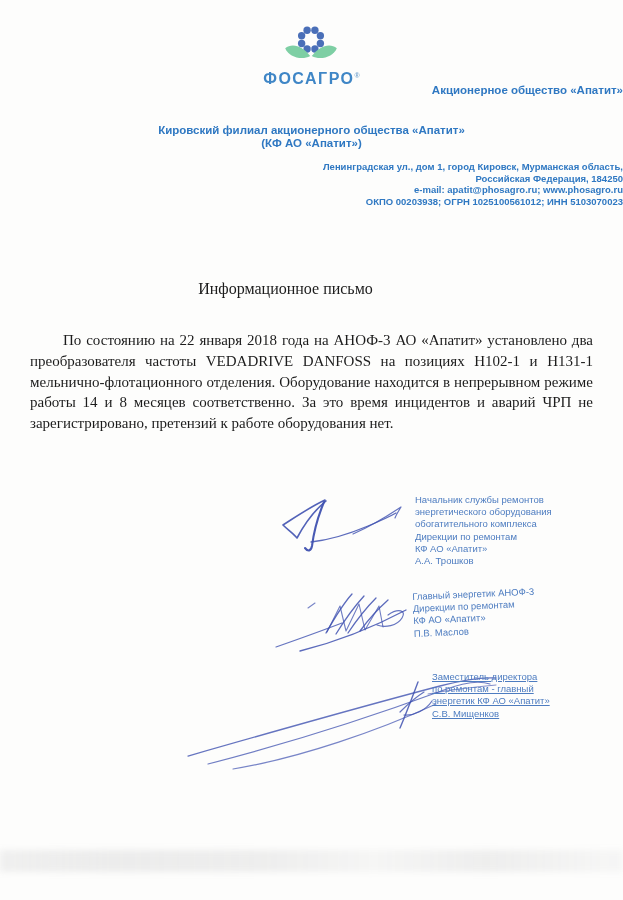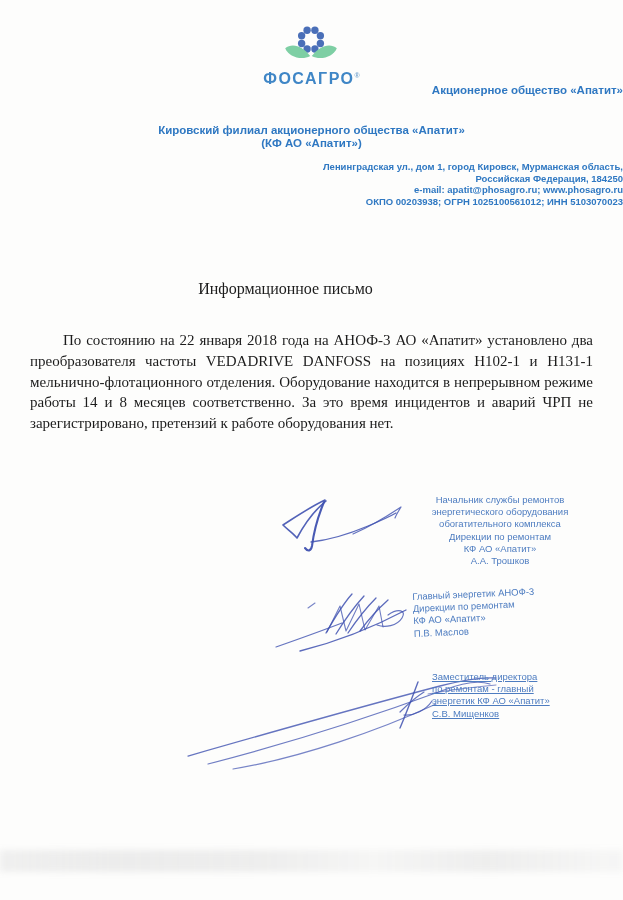--- a/index.html
+++ b/index.html
@@ -49,21 +49,21 @@
   }
   .doc-paragraph{
     left:30px;top:299px;width:563px;
     font-family:"Liberation Serif",serif;font-size:15px;line-height:20.8px;
     color:var(--body-black);text-align:justify;text-indent:33px;margin-top:31px;
   }
   
   .sig-text{
     color:var(--sig-blue);font-size:9.5px;line-height:12.2px;font-weight:500;
   }
-  .sig1-text{left:415px;top:494px;width:170px;text-align:center;}
+  .sig1-text{left:415px;top:494px;width:170px;}
   .sig2-text{left:412px;top:591px;width:170px;transform:rotate(-2.5deg);transform-origin:left top;}
   .sig3-text{left:432px;top:671px;width:170px;text-decoration:underline;}
   .sig-ink{pointer-events:none;}
   .sig-ink path{fill:none;stroke:var(--ink-blue);stroke-linecap:round;stroke-linejoin:round;}
   
   .scan-noise{
     left:0;top:850px;width:623px;height:22px;
     background:linear-gradient(90deg,
       rgba(120,120,125,0.10) 2%, rgba(150,150,155,0.16) 18%,
       rgba(130,130,135,0.12) 42%, rgba(160,160,165,0.08) 60%,

